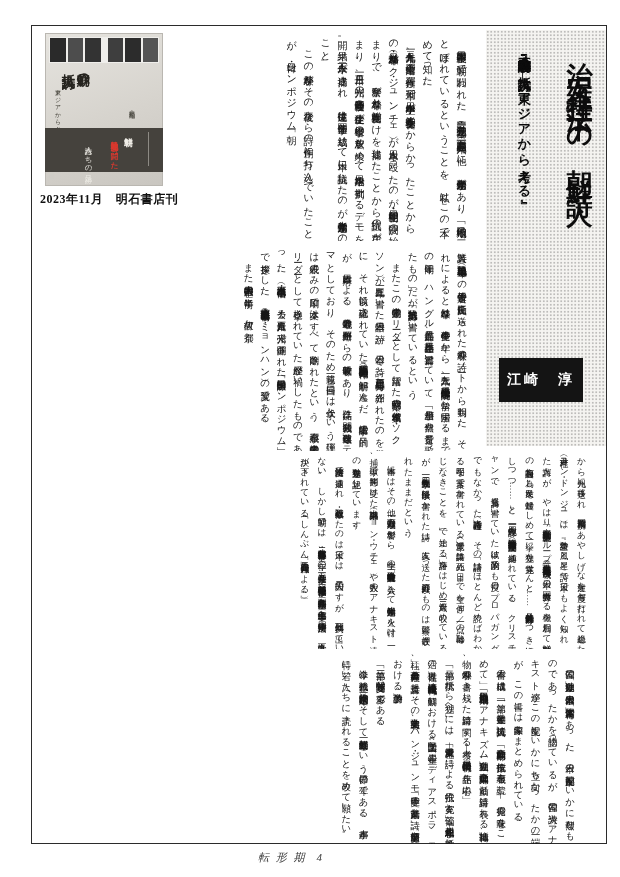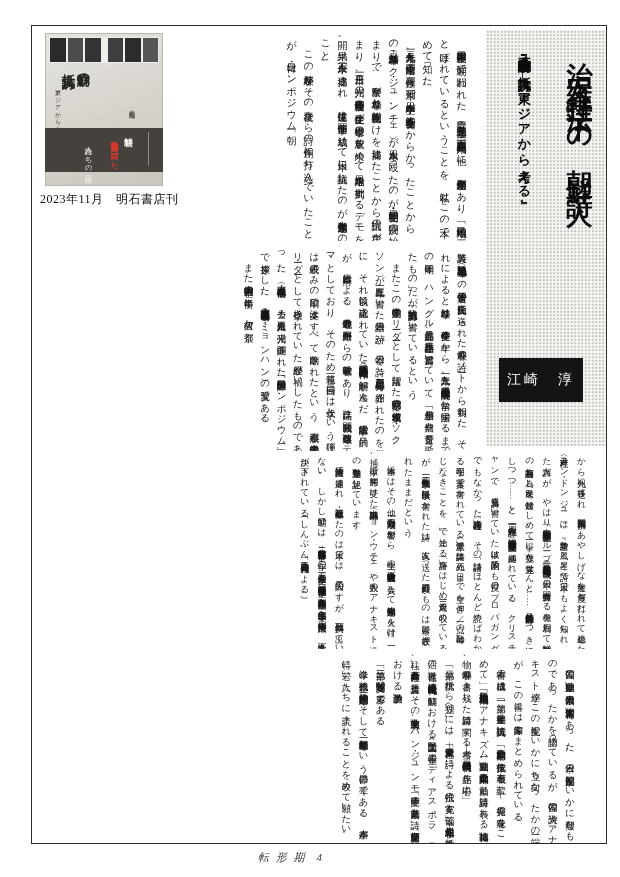--- a/index.html
+++ b/index.html
@@ -28,21 +28,21 @@
   }
   .sub-title{
     position:absolute;left:29px;top:16px;height:335px;
     writing-mode:vertical-rl;text-orientation:mixed;
     font-size:13px;font-weight:bold;letter-spacing:0.6px;color:#0c0c0c;
     white-space:nowrap;
   }
   .author-box{
     position:absolute;left:13px;top:328px;width:84px;height:44px;
     background:#141414;color:#ffffff;display:flex;align-items:center;justify-content:center;
-    font-size:14px;font-weight:normal;letter-spacing:3px;
+    font-size:14px;font-weight:bold;letter-spacing:3px;
   }
   
   .cover{
     position:absolute;left:45px;top:33px;width:118px;height:153px;
     background:linear-gradient(160deg,#e6e4df 0%,#d6d3cd 55%,#c9c6c0 100%);
     box-shadow:0 0 0 1px #bab7b1 inset;
   }
   .photo-strip{
     position:absolute;left:4px;top:4px;right:4px;height:26px;
     display:flex;gap:2px;background:#efeeeb;padding:1px;box-sizing:border-box;
@@ -67,21 +67,21 @@
     position:absolute;left:0;top:95px;width:100%;height:44px;background:#45423d;
   }
   .obi-line{writing-mode:vertical-rl;text-orientation:mixed;position:absolute;white-space:nowrap;}
   .obi-l1{right:28px;top:3px;font-size:8.5px;color:#f3f0ea;font-weight:bold;letter-spacing:0.5px;}
   .obi-l2{right:44px;top:7px;font-size:7.5px;color:#d8392f;font-weight:bold;letter-spacing:0.5px;}
   .obi-l3{right:70px;top:13px;font-size:7.5px;color:#eceae4;letter-spacing:0.5px;}
   .obi-pub{left:4px;bottom:2px;position:absolute;font-size:4.5px;color:#cfcdc7;writing-mode:vertical-rl;}
   .obi-rule{position:absolute;right:14px;top:4px;width:1px;height:34px;background:#8d8a84;}
   .caption{
     position:absolute;left:40px;top:191px;width:140px;
-    font-size:12px;font-weight:normal;color:#111;letter-spacing:0.5px;
+    font-size:12px;font-weight:bold;color:#111;letter-spacing:0.5px;
     font-family:"Liberation Serif","DejaVu Serif",serif;
   }
   
   .vrow{
     position:absolute;writing-mode:vertical-rl;text-orientation:mixed;
     white-space:pre-wrap;overflow:hidden;color:#171717;
   }
   .row-a{left:164px;top:33px;width:306px;height:208px;font-size:10px;letter-spacing:0.35px;line-height:17px;}
   .row-b{left:43px;top:246px;width:427px;height:205px;font-size:9.5px;letter-spacing:0.3px;line-height:16.4px;}
   .row-c{left:37px;top:451px;width:553px;height:198px;font-size:8.7px;letter-spacing:0.3px;line-height:17.3px;}

